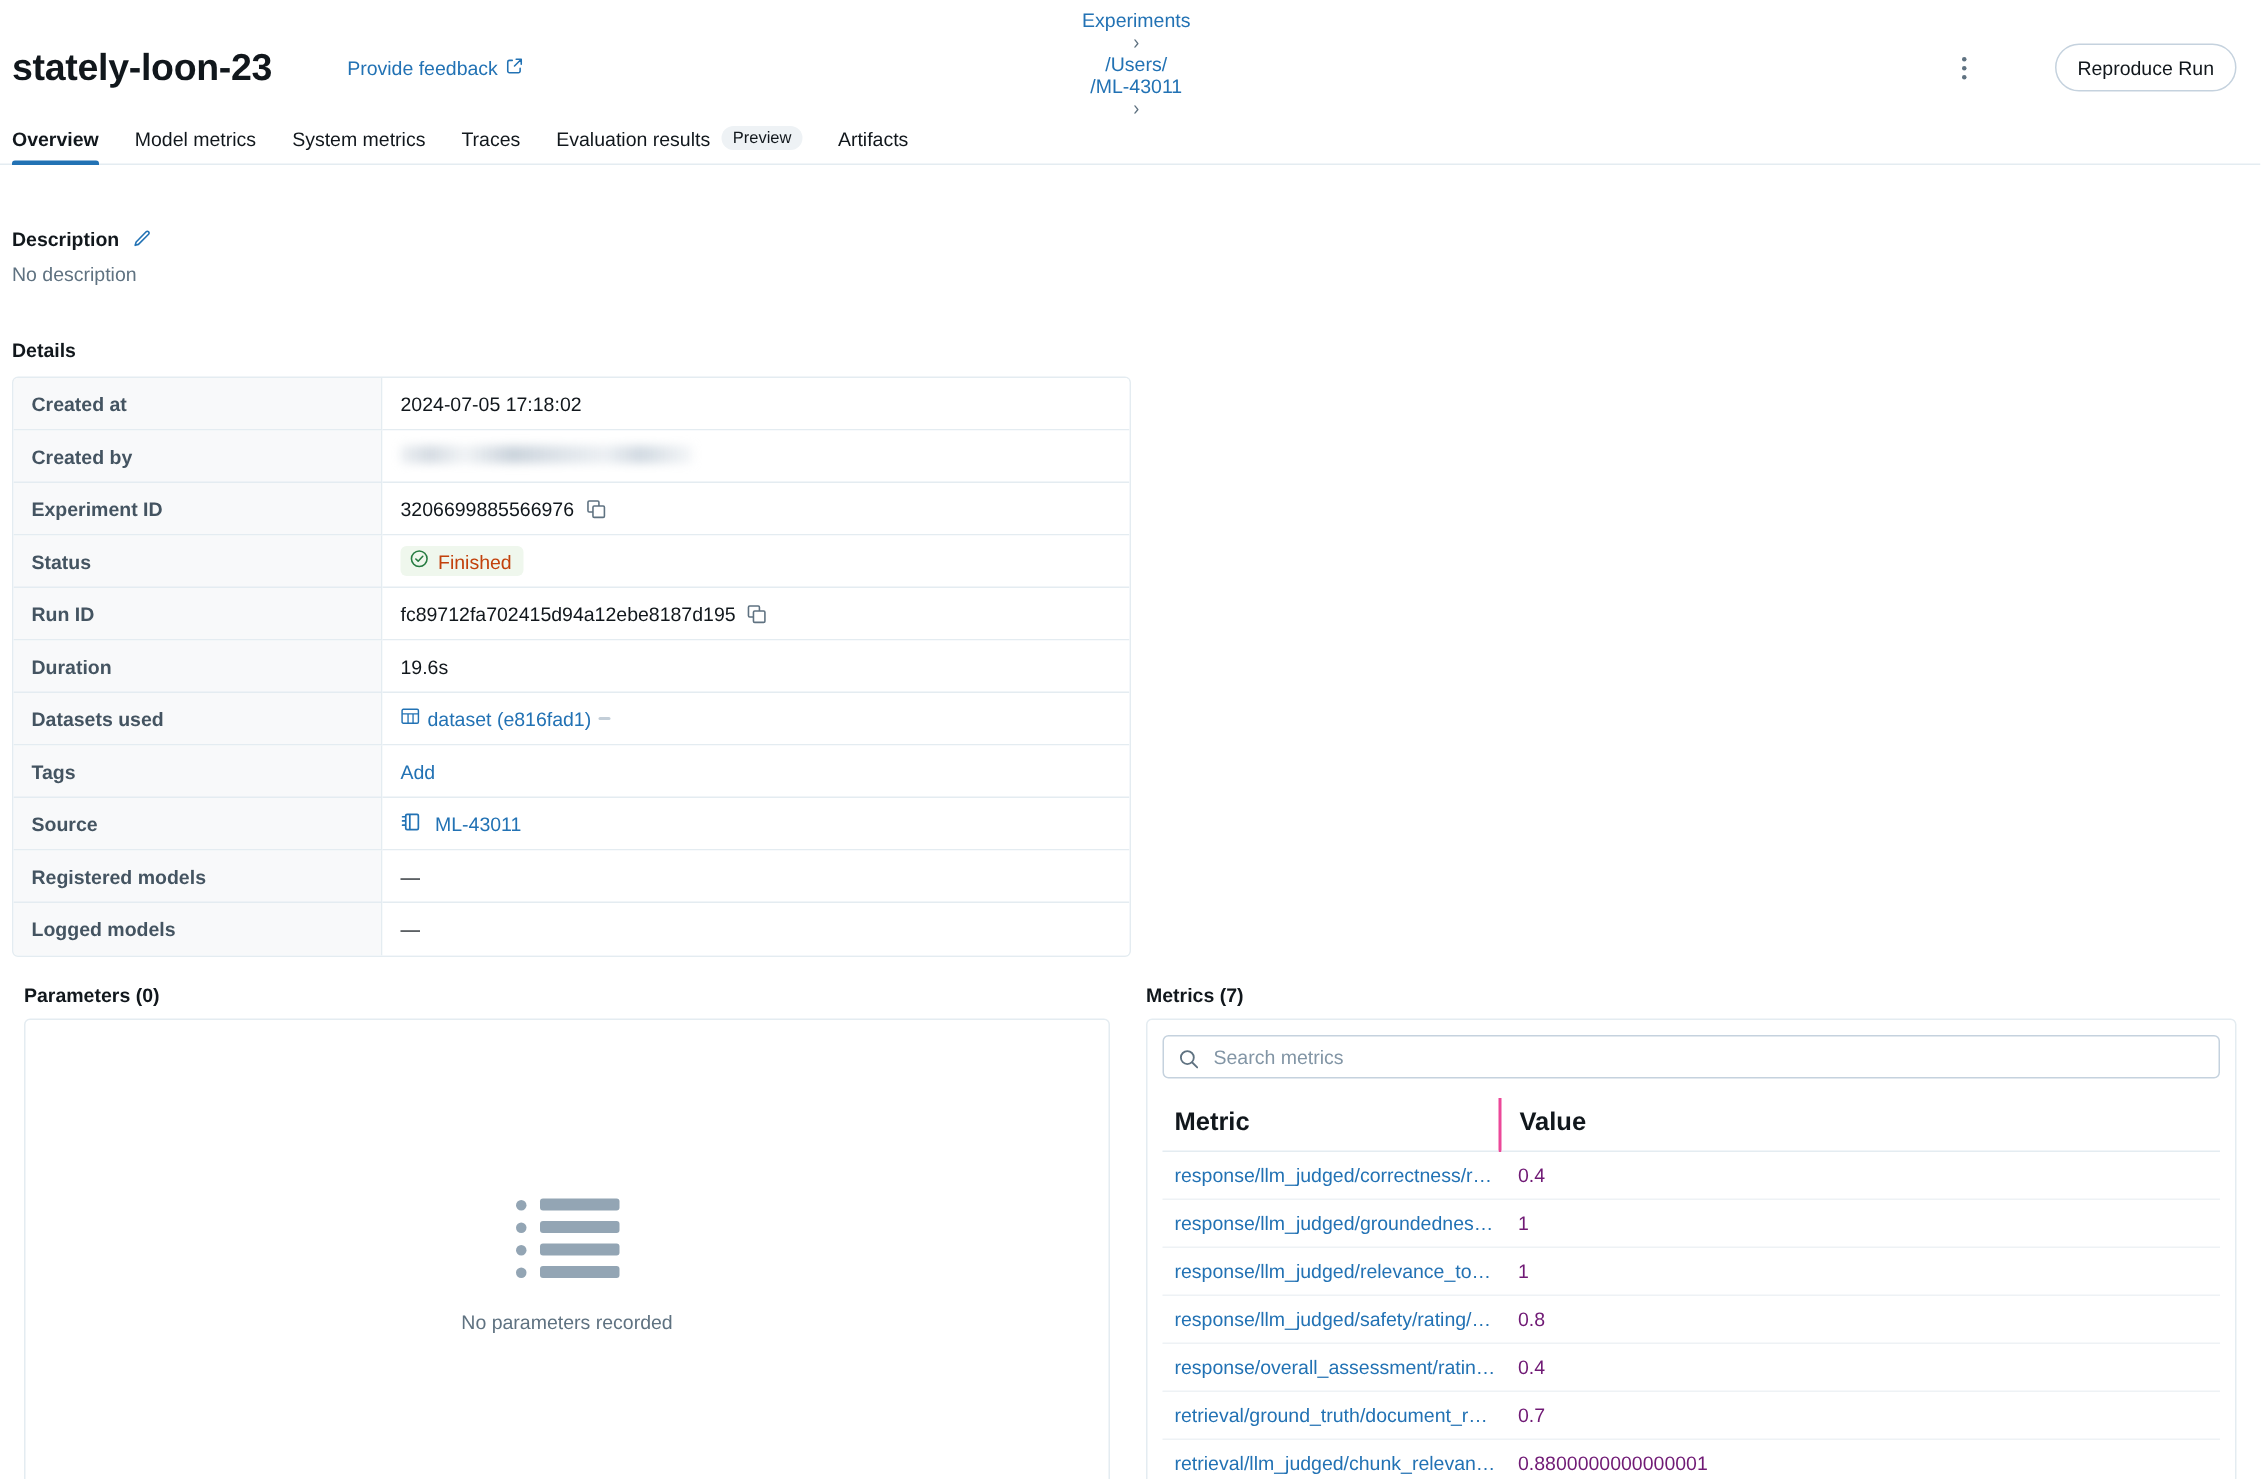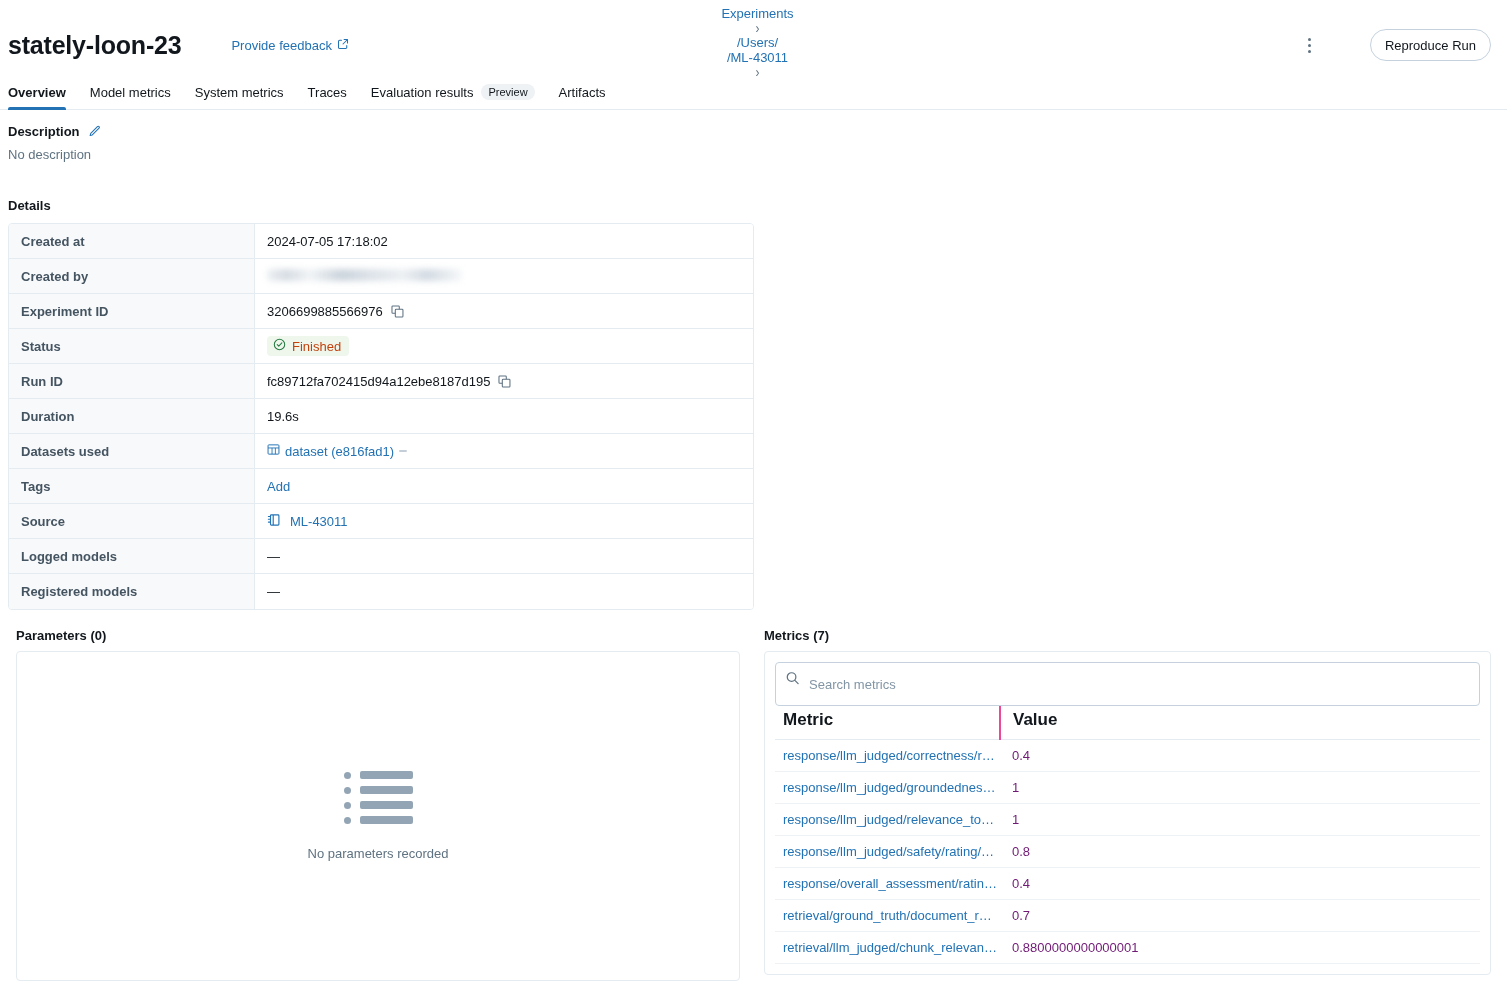--- a/index.html
+++ b/index.html
@@ -89,21 +89,21 @@
   }
   .pill {
     background: #eef2f5; color: #11171c; font-size: 11px;
     border-radius: 10px; padding: 2px 7px; font-weight: 400;
   }
 
   
   .content { padding: 14px 8px 0 8px; }
   .sec-head {
     font-size: 13px; font-weight: 700; color: #11171c;
-    display: flex; align-items: center; gap: 8px;
+    display: flex; align-items: center; gap: 8px; margin-top: 28px;
   }
   .muted { color: #5f7281; font-size: 13px; }
   .pencil { cursor: pointer; display: inline-flex; }
 
   .details-table {
     width: 746px; border: 1px solid #e4ecf1; border-radius: 4px;
     border-collapse: separate; border-spacing: 0; margin-top: 10px;
     overflow: hidden;
   }
   .details-table td {
@@ -156,21 +156,21 @@
   .empty-row { display: flex; align-items: center; gap: 9px; }
   .empty-dot { width: 7px; height: 7px; border-radius: 50%; background: #93a5b4; }
   .empty-bar { width: 53px; height: 8px; border-radius: 2px; background: #93a5b4; }
   .empty-text { font-size: 13px; color: #5f7281; }
 
   .metrics-panel { padding: 10px 10px 10px 10px; }
   .search-wrap {
     position: relative; height: 32px; margin-bottom: 10px;
   }
   .search-input {
-    width: 100%; height: 44px; border: 1px solid #c5d2de; border-radius: 4px;
+    width: 100%; height: 29px; border: 1px solid #c5d2de; border-radius: 4px;
     padding: 0 10px 0 33px; font-size: 13px; font-family: inherit;
     color: #11171c; background: #fff; outline: none;
   }
   .search-input::placeholder { color: #8295a5; }
   .search-icon {
     position: absolute; left: 10px; top: 50%; transform: translateY(-50%);
     pointer-events: none; display: flex;
   }
   .metrics-table { width: 100%; border-collapse: collapse; }
   .metrics-table th {
@@ -344,25 +344,25 @@
                 <rect x="4" y="2.2" width="9.6" height="11.6" rx="1" stroke="#2272b4" stroke-width="1.3"></rect>
                 <path d="M7.1 2.2v11.6" stroke="#2272b4" stroke-width="1.3"></path>
                 <path d="M1.6 4h1.6M1.6 7.2h1.6M1.6 10.4h1.6" stroke="#2272b4" stroke-width="1.3" stroke-linecap="round"></path>
               </svg>
             </span>
             <span class="link">ML-43011</span>
           </span>
         </td>
       </tr>
       <tr>
+        <td class="k">Registered models</td>
+        <td class="v">—</td>
+      </tr>
+      <tr>
         <td class="k">Logged models</td>
-        <td class="v">—</td>
-      </tr>
-      <tr>
-        <td class="k">Registered models</td>
         <td class="v">—</td>
       </tr>
     </tbody>
   </table>
 
   <div class="lower">
 
     <div class="col-left">
       <div class="panel-label">Parameters (0)</div>
       <div class="panel params-panel">

